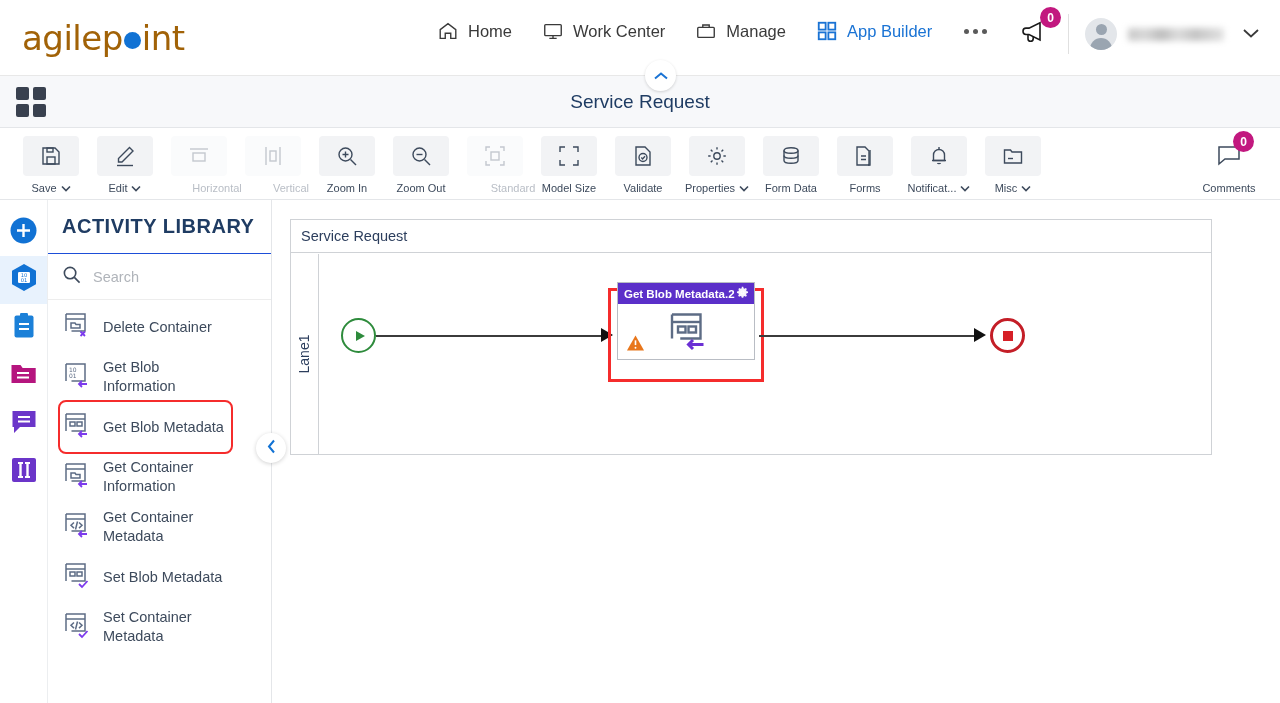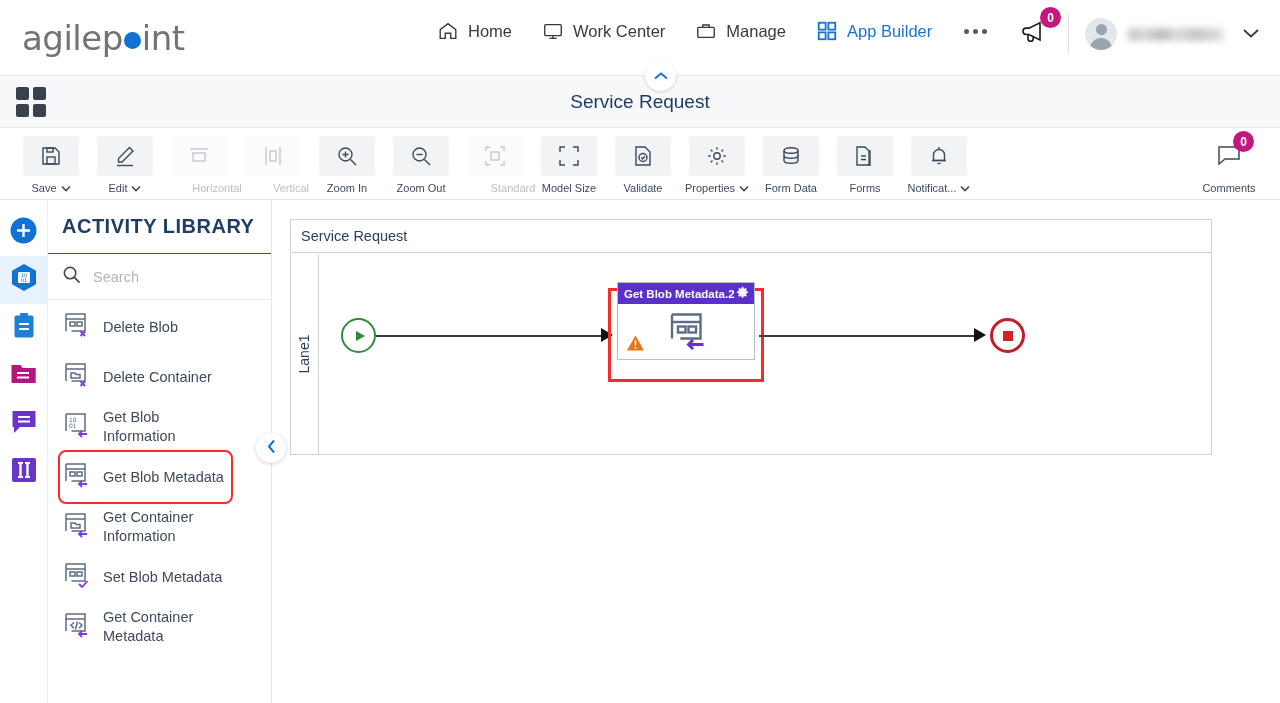--- a/index.html
+++ b/index.html
@@ -17,21 +17,21 @@
     height: 76px;
     background: #ffffff;
     display: flex;
     align-items: center;
     border-bottom: 1px solid #e8e8e8;
   }
   .logo {
     margin-left: 22px;
     font-size: 34px;
     letter-spacing: -0.5px;
-    color: #737373;
+    color: #a16207;
     font-family: "DejaVu Sans", sans-serif;
     font-weight: 400;
     display: flex;
     align-items: baseline;
   }
   .logo .dot {
     display: inline-block;
     width: 17px; height: 17px;
     border-radius: 50%;
     background: #1172d4;
@@ -662,20 +662,34 @@
       </svg>
     </div>
     <div class="lbl">
         <span>Notificat...</span>
       <svg width="10" height="7" viewBox="0 0 10 7" fill="none" stroke="currentColor" stroke-width="1.6">
           <path d="M1 1.5 L5 5.5 L9 1.5"></path>
         </svg>
     </div>
   </div>
 
+  <div class="tb">
+    <div class="ico">
+      <svg width="24" height="24" viewBox="0 0 24 24" fill="none" stroke="currentColor" stroke-width="1.4">
+        <path d="M3.5 6h6l1.5 2h9.5v11H3.5z"></path>
+          <path d="M7 14.5h5"></path>
+      </svg>
+    </div>
+    <div class="lbl">
+        <span>Misc</span>
+      <svg width="10" height="7" viewBox="0 0 10 7" fill="none" stroke="currentColor" stroke-width="1.6">
+          <path d="M1 1.5 L5 5.5 L9 1.5"></path>
+        </svg>
+    </div>
+  </div>
 
   <div class="tb plain comments">
     <div class="ico">
       <svg width="27" height="25" viewBox="0 0 27 25" fill="none" stroke="#3d4a5c" stroke-width="1.5">
         <path d="M3 3h20v12H9l-6 5z"></path>
       </svg>
     </div>
     <span class="badge-pink">0</span>
     <div class="lbl">
         <span>Comments</span>
@@ -754,33 +768,20 @@
         <svg width="19" height="19" viewBox="0 0 20 20" fill="none" stroke="#3d4a5c" stroke-width="1.7">
           <circle cx="8.5" cy="8.5" r="6"></circle>
             <path d="M13 13 L18.5 18.5"></path>
         </svg>
       </span>
       <input type="text" placeholder="Search" style="">
     </div>
 
     <div class="act-list">
 
-      <div class="act-item">
-        <span>
-          <svg width="30" height="30" viewBox="0 0 30 30" fill="none" stroke="#5d6c85" stroke-width="1.5">
-            <path d="M4 4h19v17H9.5"></path>
-              <path d="M4 4v17"></path>
-              <path d="M4 9h19"></path>
-            <rect x="8" y="12" width="5" height="4"></rect>
-              <rect x="15" y="12" width="5" height="4"></rect>
-            <path d="M18.5 21.5l4.5 4.5M23 21.5l-4.5 4.5" stroke="#7c3aed" stroke-width="1.8"></path>
-          </svg>
-        </span>
-        <span class="txt">Delete Blob</span>
-      </div>
 
       <div class="act-item">
         <span>
           <svg width="30" height="30" viewBox="0 0 30 30" fill="none" stroke="#5d6c85" stroke-width="1.5">
             <path d="M4 4h19v17H9.5"></path>
               <path d="M4 4v17"></path>
               <path d="M4 9h19"></path>
             <path d="M9 13h4l1 1.5h4V18H9z"></path>
             <path d="M18.5 21.5l4.5 4.5M23 21.5l-4.5 4.5" stroke="#7c3aed" stroke-width="1.8"></path>
           </svg>
@@ -827,41 +828,53 @@
         </span>
         <span class="txt">Get Container Information</span>
       </div>
 
       <div class="act-item">
         <span>
           <svg width="30" height="30" viewBox="0 0 30 30" fill="none" stroke="#5d6c85" stroke-width="1.5">
             <path d="M4 4h19v17H9.5"></path>
               <path d="M4 4v17"></path>
               <path d="M4 9h19"></path>
+            <path d="M12 12.5l-3 2.8 3 2.8M17 12.5l3 2.8-3 2.8M15.5 11.5l-2 8"></path>
+            <path d="M25 24H17M20 21l-3 3 3 3" stroke="#7c3aed" stroke-width="1.8"></path>
+          </svg>
+        </span>
+        <span class="txt">Get Container Metadata</span>
+      </div>
+
+      <div class="act-item">
+        <span>
+          <svg width="30" height="30" viewBox="0 0 30 30" fill="none" stroke="#5d6c85" stroke-width="1.5">
+            <path d="M4 4h19v17H9.5"></path>
+              <path d="M4 4v17"></path>
+              <path d="M4 9h19"></path>
             <rect x="8" y="12" width="5" height="4"></rect>
               <rect x="15" y="12" width="5" height="4"></rect>
             <path d="M17 24l3 3 5.5-6" stroke="#7c3aed" stroke-width="1.8"></path>
           </svg>
         </span>
         <span class="txt">Set Blob Metadata</span>
       </div>
 
       <div class="act-item">
         <span>
           <svg width="30" height="30" viewBox="0 0 30 30" fill="none" stroke="#5d6c85" stroke-width="1.5">
             <path d="M4 4h19v17H9.5"></path>
               <path d="M4 4v17"></path>
               <path d="M4 9h19"></path>
             <path d="M12 12.5l-3 2.8 3 2.8M17 12.5l3 2.8-3 2.8M15.5 11.5l-2 8"></path>
-            <path d="M25 24H17M20 21l-3 3 3 3" stroke="#7c3aed" stroke-width="1.8"></path>
+            <path d="M17 24l3 3 5.5-6" stroke="#7c3aed" stroke-width="1.8"></path>
           </svg>
         </span>
-        <span class="txt">Get Container Metadata</span>
-      </div>
-
+        <span class="txt">Set Container Metadata</span>
+      </div>
     </div>
 
     <div class="collapse-left">
       <span>
         <svg width="11" height="15" viewBox="0 0 11 15" fill="none" stroke="#1172d4" stroke-width="2">
           <path d="M8 1.5 L3 7.5 L8 13.5"></path>
         </svg>
       </span>
     </div>
   </div>

